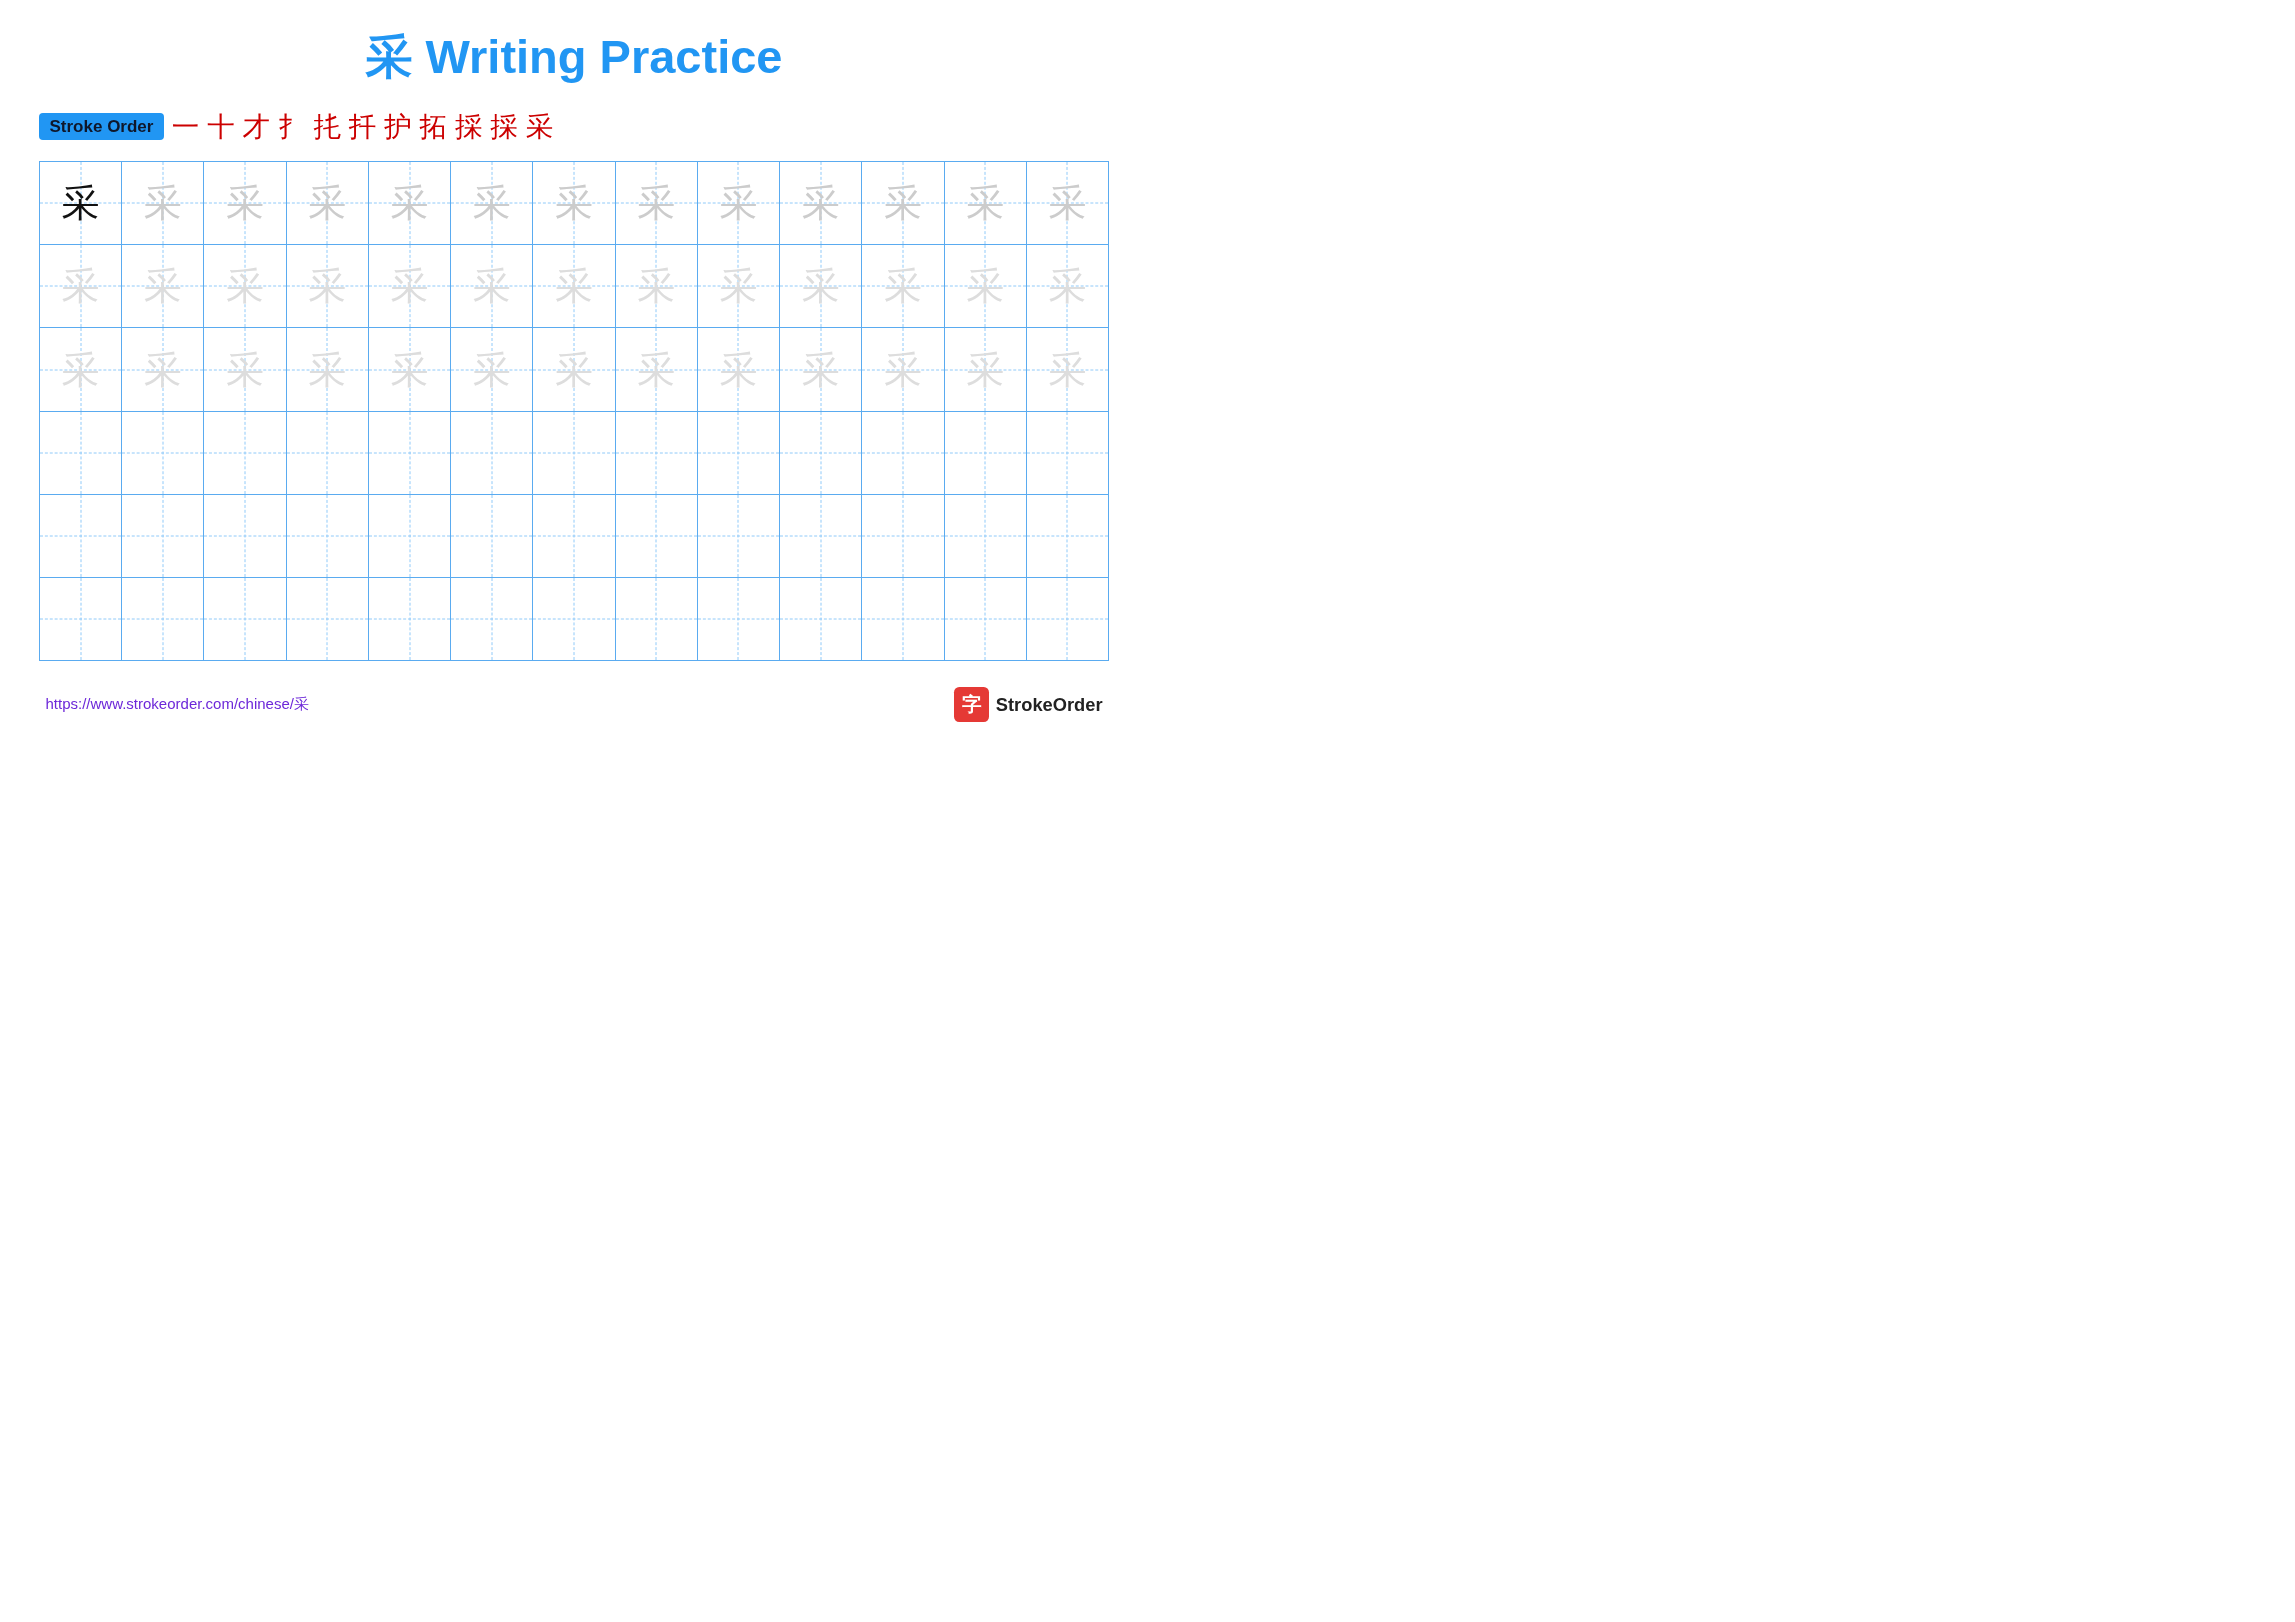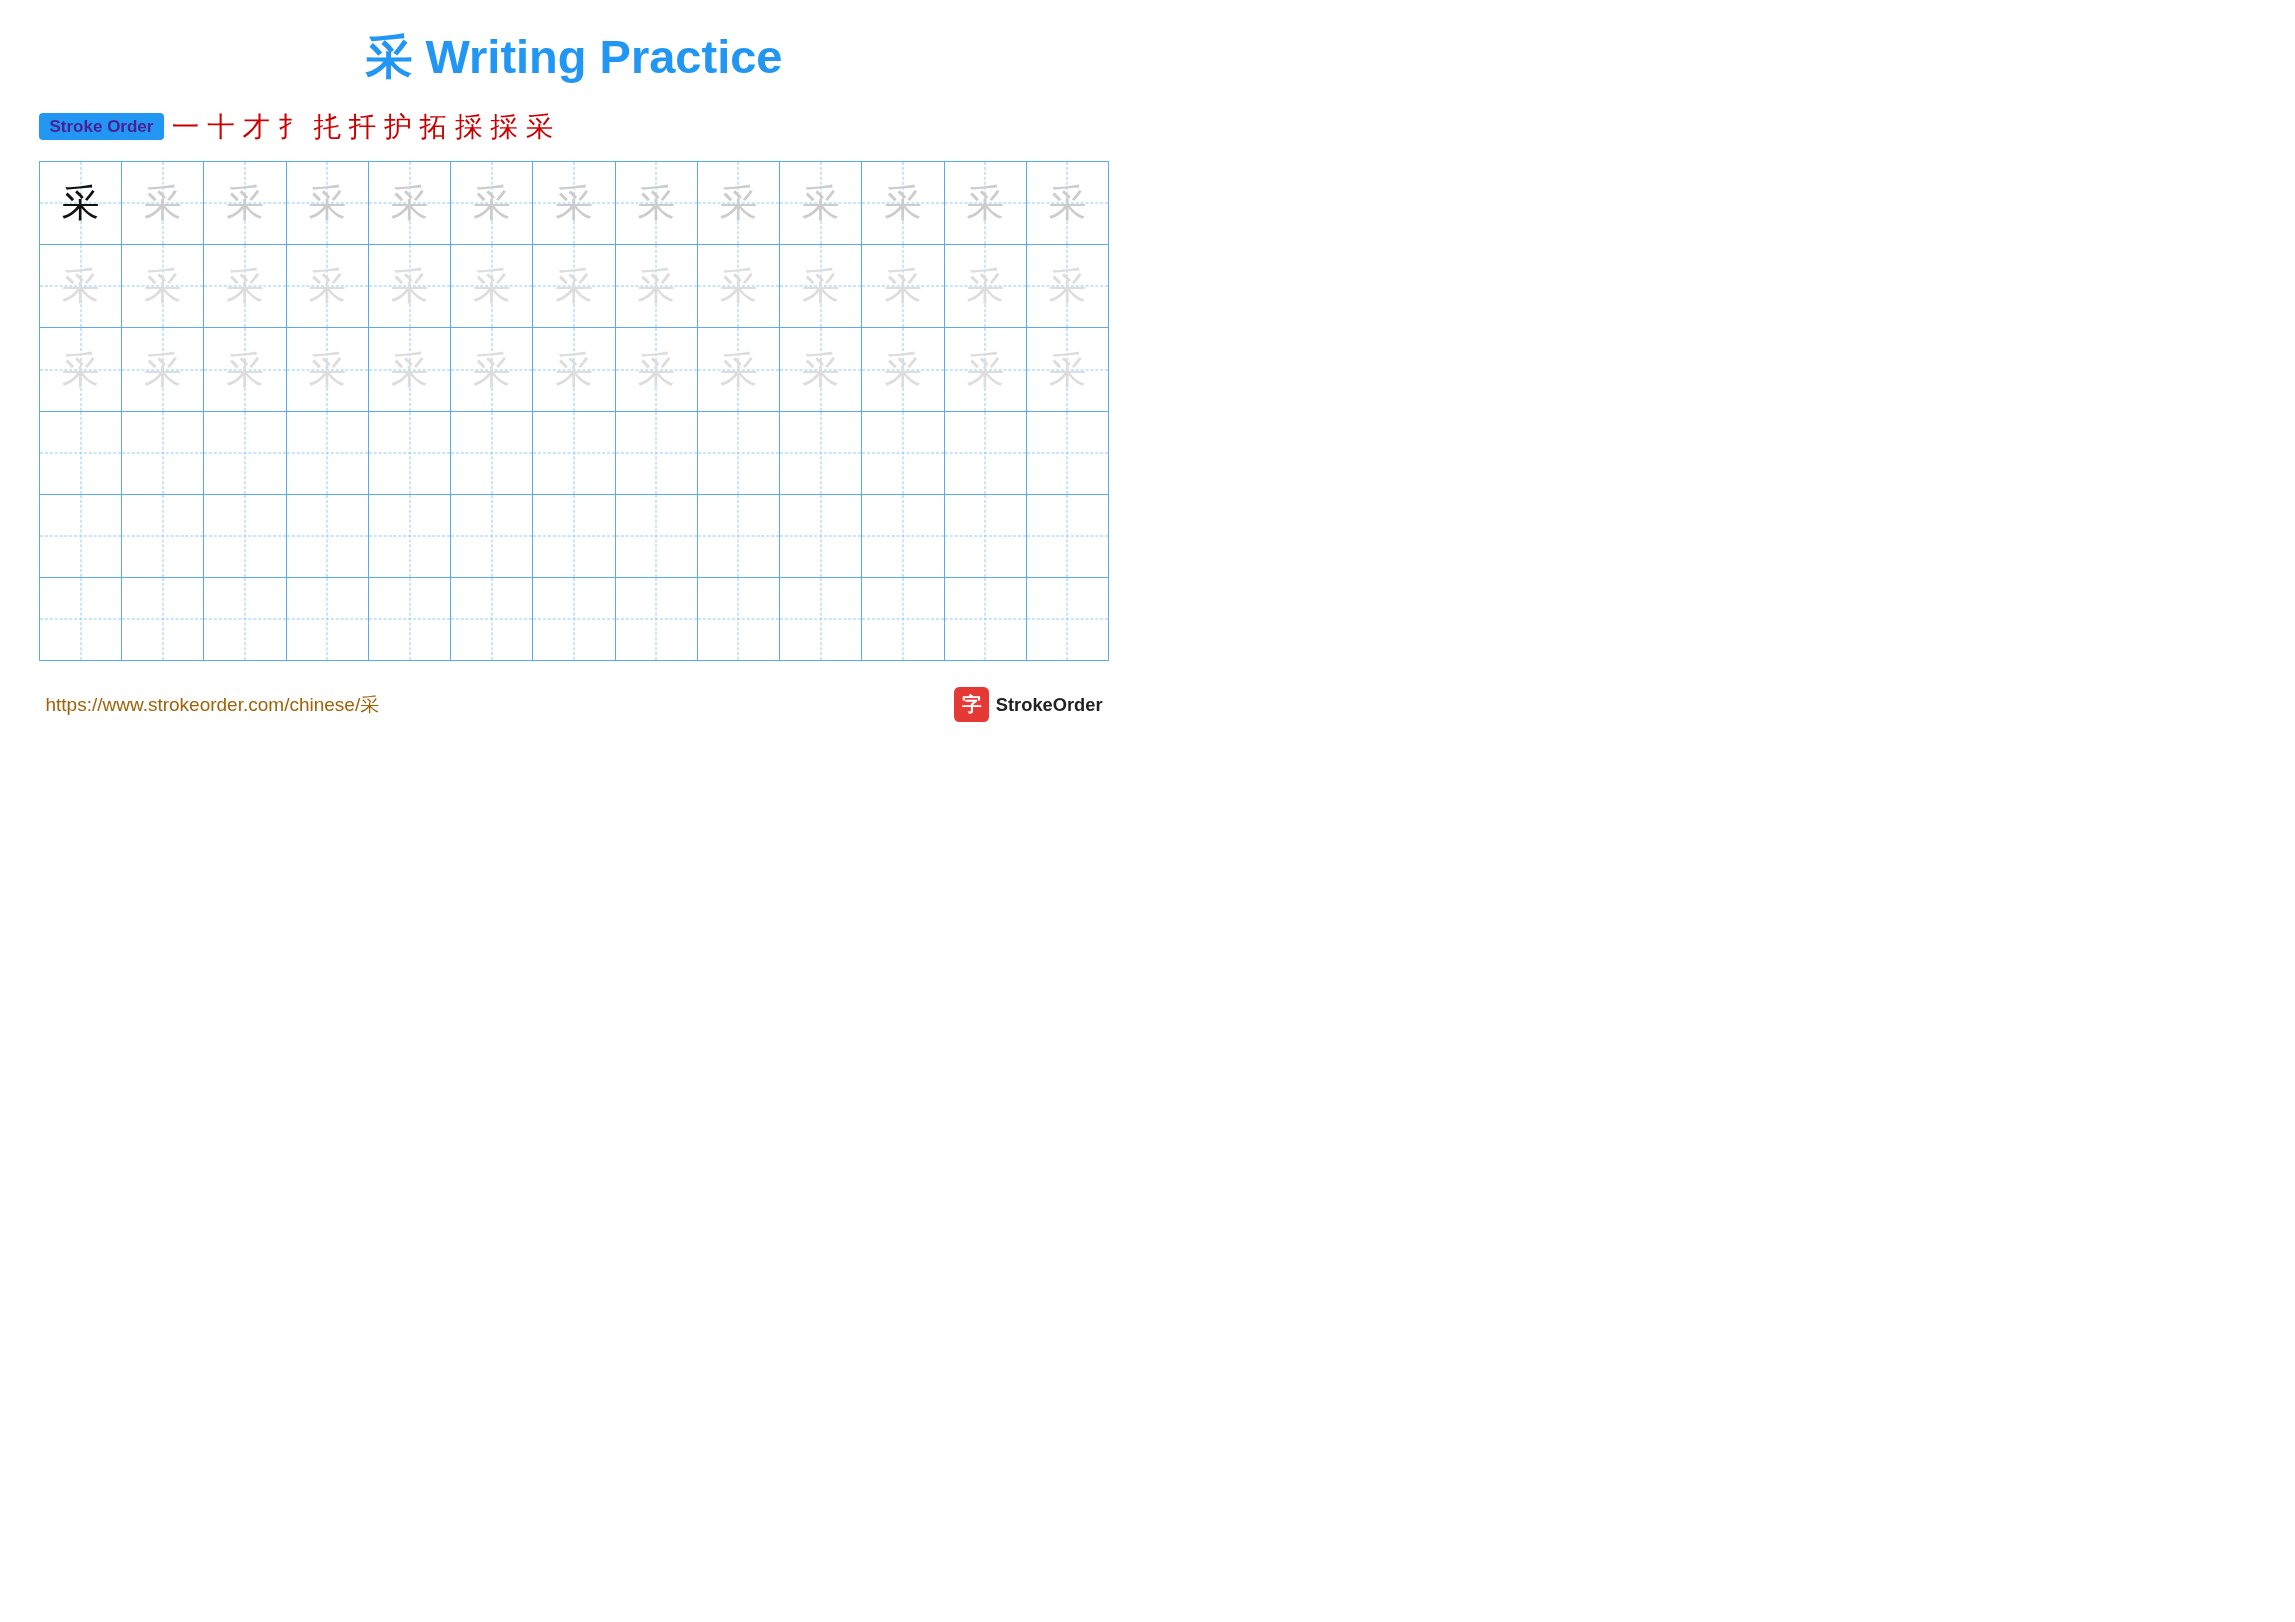--- a/index.html
+++ b/index.html
@@ -35,21 +35,21 @@
     .stroke-order-row {
       display: flex;
       align-items: center;
       margin-bottom: 16.4px;
       gap: 7.9px;
       flex-wrap: wrap;
     }
 
     .stroke-order-badge {
       background: #2196F3;
-      color: #4c1d95;
+      color: #0f172a;
       font-size: 17px;
       font-weight: bold;
       padding: 3.9px 10.5px;
       border-radius: 3.9px;
       white-space: nowrap;
     }
 
     .stroke-step {
       font-size: 27.5px;
       color: #cc0000;
@@ -143,22 +143,22 @@
     
     .footer {
       display: flex;
       justify-content: space-between;
       align-items: center;
       margin-top: 26px;
       padding: 0 6.5px;
     }
 
     .footer-url {
-      color: #a16207;
-      font-size: 19px;
+      color: #6d28d9;
+      font-size: 15px;
       text-decoration: none;
     }
 
     .footer-brand {
       display: flex;
       align-items: center;
       gap: 6.5px;
       font-size: 18.3px;
       font-weight: bold;
       color: #222;

